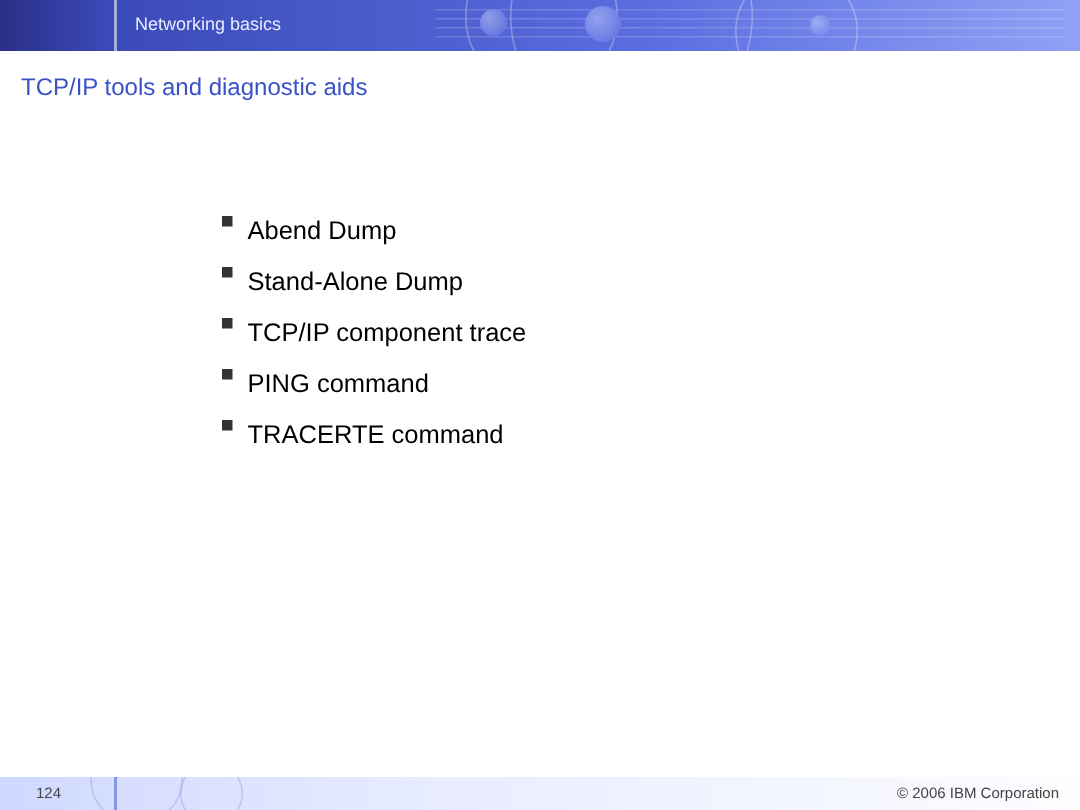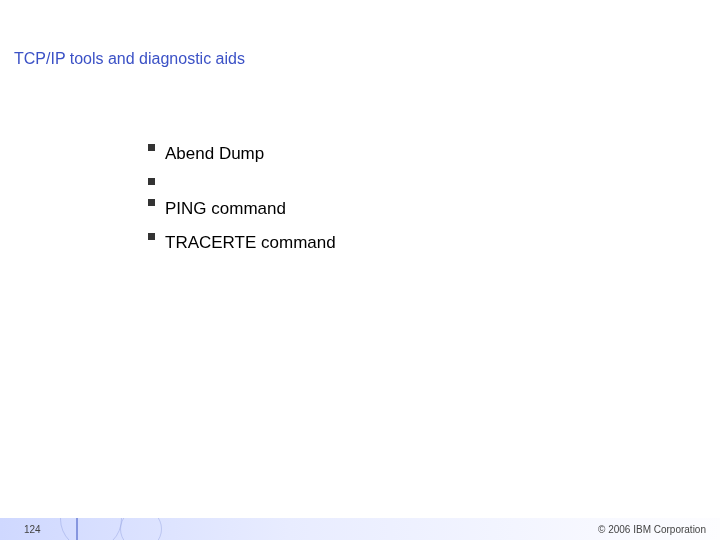--- a/index.html
+++ b/index.html
@@ -37,30 +37,51 @@
   .footer-deco .f2{width:40px;height:40px;left:70px;top:-10px}
   .vline-bot{position:absolute;left:76px;bottom:0;width:2px;height:22px;background:rgba(100,120,210,0.7)}
   .page-num{position:absolute;left:24px;bottom:5px;font-size:10px;color:#444}
   .copyright{position:absolute;right:14px;bottom:5px;font-size:10px;color:#444}
 </style>
 </head>
 <body>
 
 <div class="slide">
 
+  <div class="banner">
+    <div class="banner-deco">
+      <div class="hline" style="top:6px"></div>
+      <div class="hline" style="top:12px"></div>
+      <div class="hline" style="top:18px"></div>
+      <div class="hline" style="top:24px"></div>
+      <div class="c c1"></div>
+        <div class="c c2"></div>
+        <div class="c c3"></div>
+      <div class="bc b1"></div>
+        <div class="bc b2"></div>
+        <div class="bc b3"></div>
+    </div>
+    <div class="vline-top"></div>
+    <div class="banner-label">Networking basics</div>
+  </div>
 
   <div class="title">TCP/IP tools and diagnostic aids</div>
 
   <ul class="bullets">
     <li>
         <span class="sq"></span>
         <span>Abend Dump</span>
       </li>
     <li>
         <span class="sq"></span>
+        <span>Stand-Alone Dump</span>
+      </li>
+    <li>
+        <span class="sq"></span>
+        <span>TCP/IP component trace</span>
       </li>
     <li>
         <span class="sq"></span>
         <span>PING command</span>
       </li>
     <li>
         <span class="sq"></span>
         <span>TRACERTE command</span>
       </li>
   </ul>

